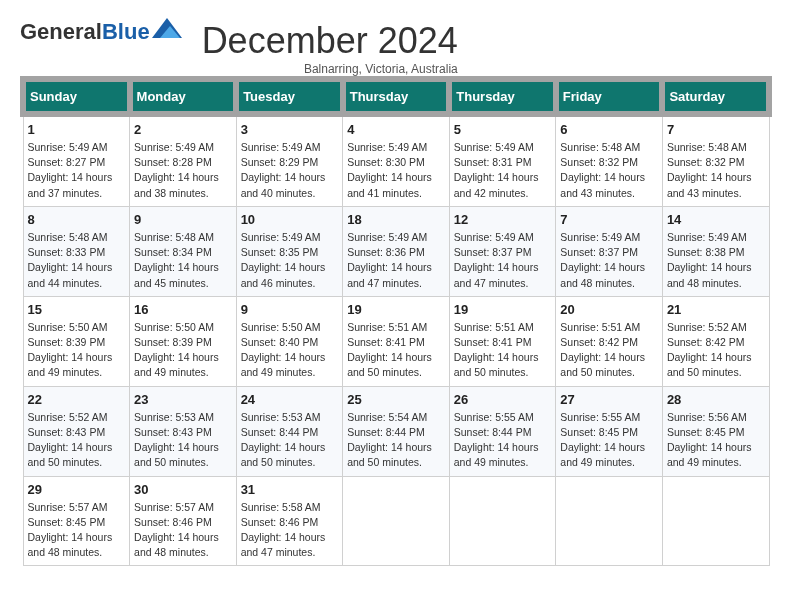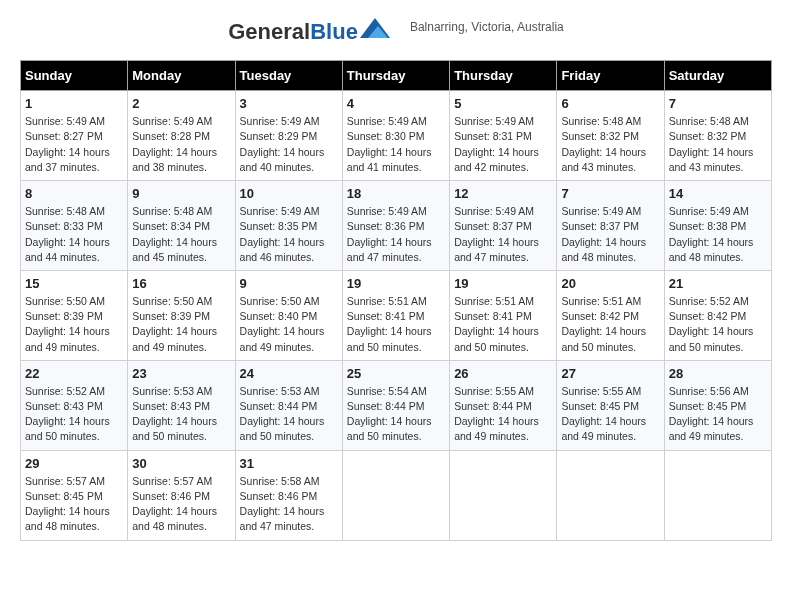--- a/index.html
+++ b/index.html
@@ -5,23 +5,23 @@
     * { box-sizing: border-box; margin: 0; padding: 0; }
     body {
       font-family: Arial, sans-serif;
       background: #fff;
       width: 792px;
       min-height: 612px;
       padding: 20px;
     }
     .header {
       display: flex;
-      justify-content: center;
+      justify-content: flex-start;
       align-items: flex-start;
-      margin-bottom: 16px;
+      margin-bottom: 0;
       gap: 20px;
     }
     .logo {
       display: flex;
       flex-direction: column;
       align-items: flex-start;
     }
     .logo-text {
       font-size: 22px;
       font-weight: bold;
@@ -40,27 +40,27 @@
     .subtitle {
       font-size: 12px;
       color: #555;
     }
     .calendar {
       width: 100%;
       border-collapse: collapse;
       font-size: 11px;
     }
     .calendar thead th {
-      background-color: #000000;
+      background-color: #0f766e;
       color: #fff;
       font-size: 13px;
       font-weight: bold;
       padding: 7px 4px;
       text-align: left;
-      border: 1px solid #a3a3a3;
+      border: 6px solid #a3a3a3;
     }
     .calendar tbody td {
       vertical-align: top;
       padding: 5px 4px;
       border: 1px solid #d0d0d0;
       width: 14.28%;
       min-height: 80px;
       background: #fff;
     }
     .calendar tbody tr:nth-child(even) td {
@@ -91,20 +91,21 @@
       <span class="logo-text">
         <span>General</span><span class="blue">Blue</span>
       </span>
       <svg width="30" height="24" viewBox="0 0 30 24" style="margin-left:2px;margin-top:-4px;">
         <polygon points="0,20 15,0 30,20" fill="#1a5fa8"></polygon>
         <polygon points="8,20 18,8 28,20" fill="#4da8e8"></polygon>
       </svg>
     </div>
   </div>
   <div class="title-block">
+    <div class="month-title">December 2024</div>
     <div class="subtitle">Balnarring, Victoria, Australia</div>
   </div>
 </div>
 
 <table class="calendar">
   <thead>
     <tr>
       <th>Sunday</th>
       <th>Monday</th>
       <th>Tuesday</th>

